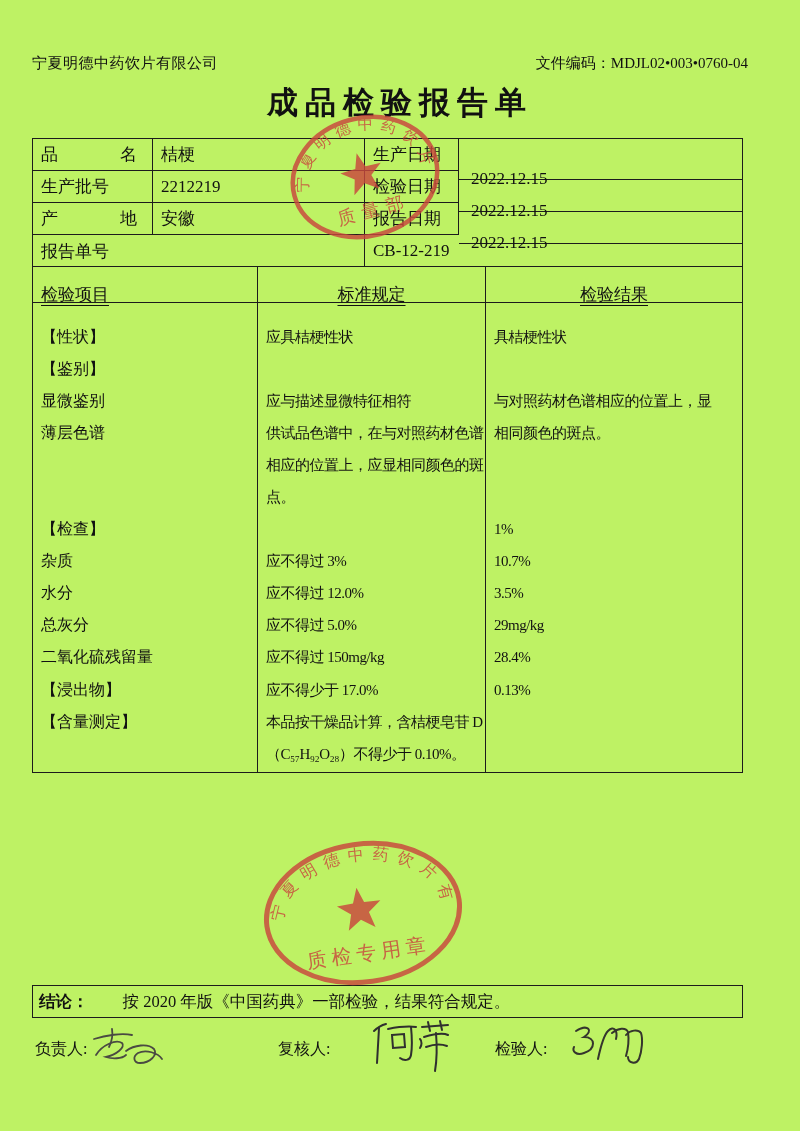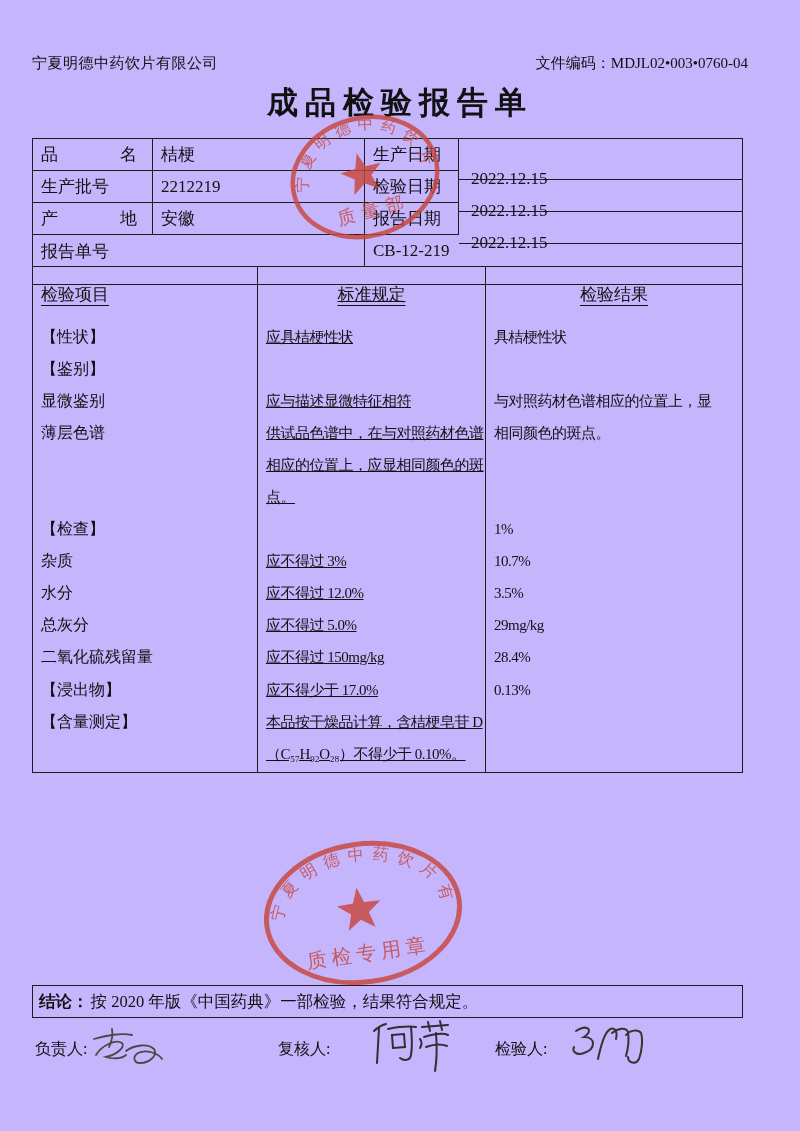--- a/index.html
+++ b/index.html
@@ -1,57 +1,57 @@
 <!DOCTYPE html>
 <html><head>
 <meta charset="utf-8">
 <style>
   * { margin:0; padding:0; box-sizing:border-box; }
   html,body { background:#ffffff; }
   body { font-family:"Liberation Serif","DejaVu Serif",serif; color:#111; }
-  .page { position:relative; width:800px; height:1131px; background:#c4b5fd; overflow:hidden; }
+  .page { position:relative; width:800px; height:1131px; background:#bef264; overflow:hidden; }
 
   
   .company { position:absolute; left:32px; top:54px; font-size:15px; letter-spacing:0.5px; }
   .doccode { position:absolute; right:52px; top:54px; font-size:15px; }
   .title { position:absolute; left:0; top:82px; width:100%; text-align:center;
            font-size:31px; font-weight:bold; letter-spacing:7px; }
 
   
-  .info-table { position:absolute; left:32px; top:138px; width:711px; height:147px;
+  .info-table { position:absolute; left:32px; top:138px; width:711px; height:165px;
                 display:grid; grid-template-columns:120px 212px 94px 1fr;
                 grid-template-rows:repeat(4,32px); border:1px solid #1c1c1c; font-size:17px; }
   .ic { border-right:1px solid #1c1c1c; border-bottom:1px solid #1c1c1c;
         display:flex; align-items:center; padding:0 8px; white-space:nowrap; }
   .ic.lastcol { border-right:none; }
   .ic.lastrow { border-bottom:none; }
   .ic .spread { display:block; width:96px; text-align:justify; text-align-last:justify; }
   .ic.span2a { grid-column:1 / 3; }
   .ic.span2b { grid-column:3 / 5; }
   .ic.val2 { padding-left:12px;margin-top:40px; }
 
   
   .main-table { position:absolute; left:32px; top:266px; width:711px; height:507px;
                 display:flex; border:1px solid #1c1c1c; }
   .mcol { height:100%; }
   .mcol1 { width:225px; border-right:1px solid #1c1c1c; }
-  .mcol2 { width:228px; border-right:1px solid #1c1c1c;text-decoration:underline; }
+  .mcol2 { width:228px; border-right:1px solid #1c1c1c; }
   .mcol3 { flex:1; }
   .mhead { height:54px; display:flex; align-items:center; font-size:17px; }
   .mcol1 .mhead { padding-left:8px; }
   .mcol2 .mhead, .mcol3 .mhead { justify-content:center; }
   .mhead span { text-decoration:underline; text-underline-offset:5px; }
   .mline { height:32.1px; display:flex; align-items:center; padding-left:8px;
            font-size:16px; white-space:nowrap; }
   .mcol2 .mline, .mcol3 .mline { font-size:15px; letter-spacing:-0.5px; }
 
   
   .conclusion { position:absolute; left:32px; top:985px; width:711px; height:33px;
                 border:1px solid #1c1c1c; display:flex; align-items:center;
-                padding-left:6px; font-size:16.5px; }
+                padding-left:6px; font-size:16.5px;gap:32px; }
   .conclusion .clabel { font-weight:bold; margin-right:2px; }
 
   
   .sign-row { position:absolute; left:32px; top:1025px; width:711px; height:72px; }
   .sig-label { position:absolute; top:14px; font-size:16px; }
   .sig-label.l1 { left:3px; } .sig-label.l2 { left:246px; } .sig-label.l3 { left:463px; }
   .sig-svg { position:absolute; }
   .sig1 { left:50px; top:0px; } .sig2 { left:332px; top:-6px; } .sig3 { left:536px; top:-2px; }
 
   

